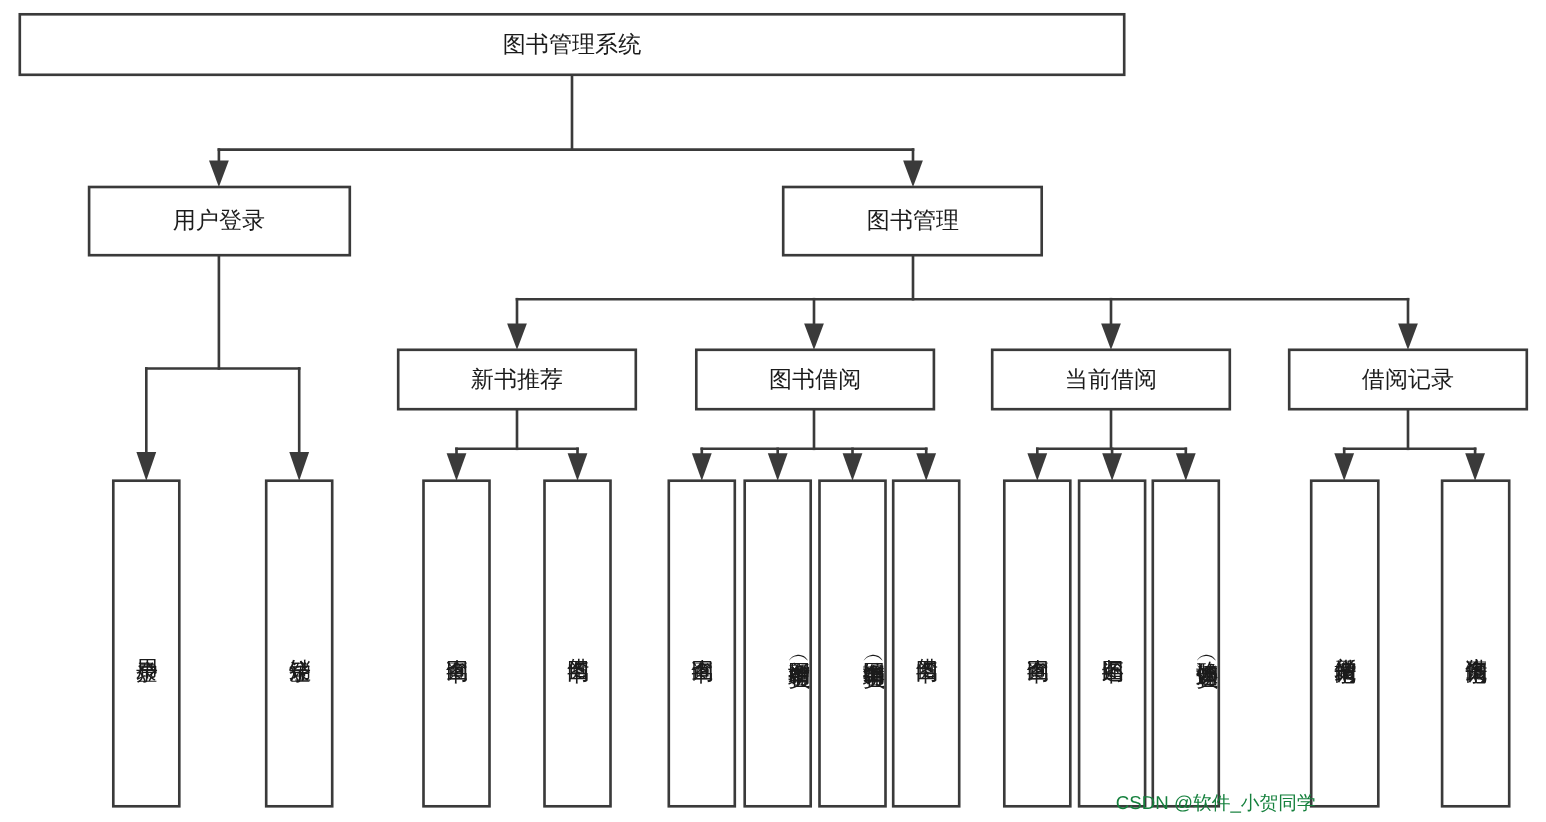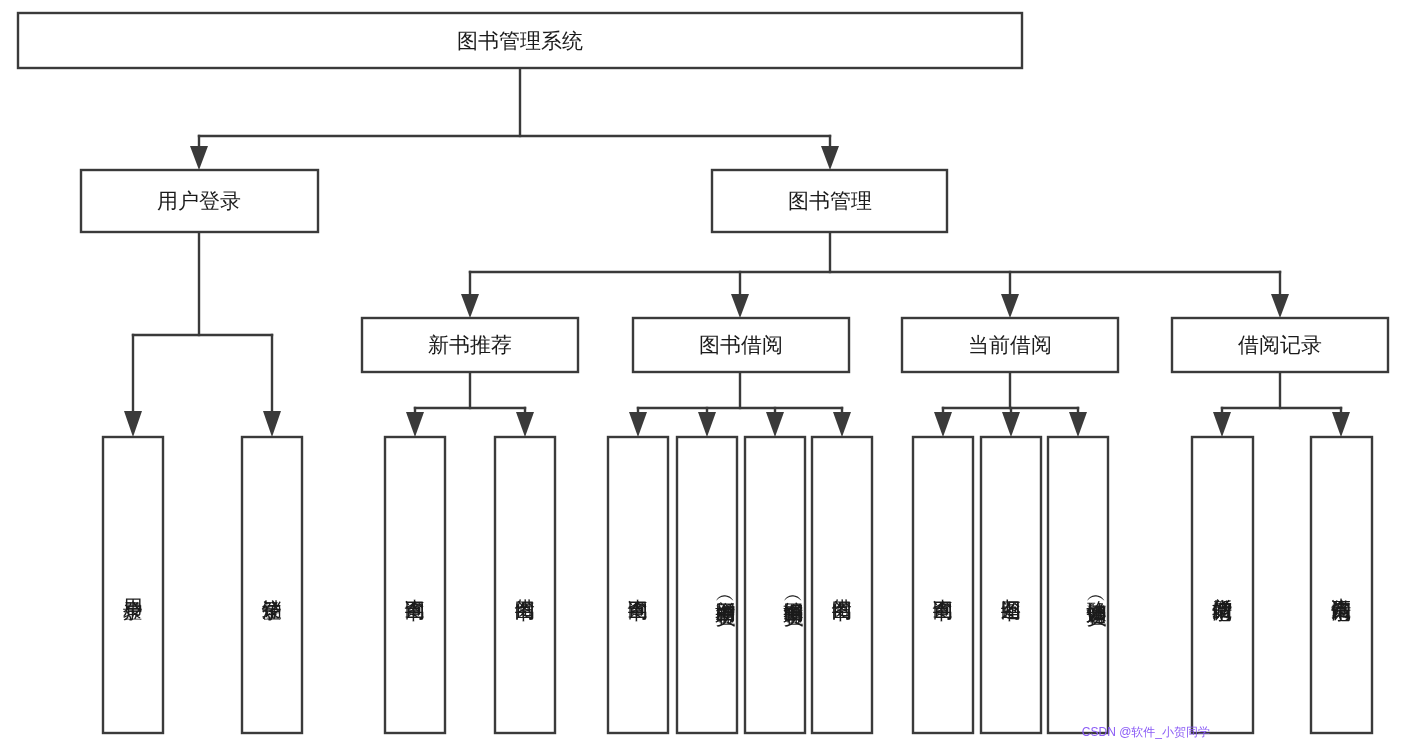--- a/index.html
+++ b/index.html
@@ -11,21 +11,20 @@
     width: 1405px;
     height: 747px;
     font-family: "Liberation Sans", "DejaVu Sans", sans-serif;
     overflow: hidden;
     position: relative;
   }
   #diagram-root {
     position: relative;
     width: 1206px;
     height: 747px;
-    padding-left: 14px;
   }
   svg.diagram-canvas {
     position: absolute;
     top: 0;
     left: 0;
     width: 1405px;
     height: 747px;
   }
   .node-box {
     fill: #ffffff;
@@ -60,22 +59,22 @@
     letter-spacing: 1px;
     text-align: center;
     white-space: nowrap;
     pointer-events: none;
   }
   .watermark {
     position: absolute;
     right: 10px;
     bottom: 6px;
     font-family: "Liberation Sans", "DejaVu Sans", sans-serif;
-    font-size: 12px;
-    color: #8b5cf6;
+    font-size: 17px;
+    color: #15803d;
     white-space: nowrap;
   }
 </style>
 </head>
 <body>
 
 <div id="diagram-root">
 
   <svg class="diagram-canvas" viewBox="0 0 1405 747" xmlns="http://www.w3.org/2000/svg">
 

